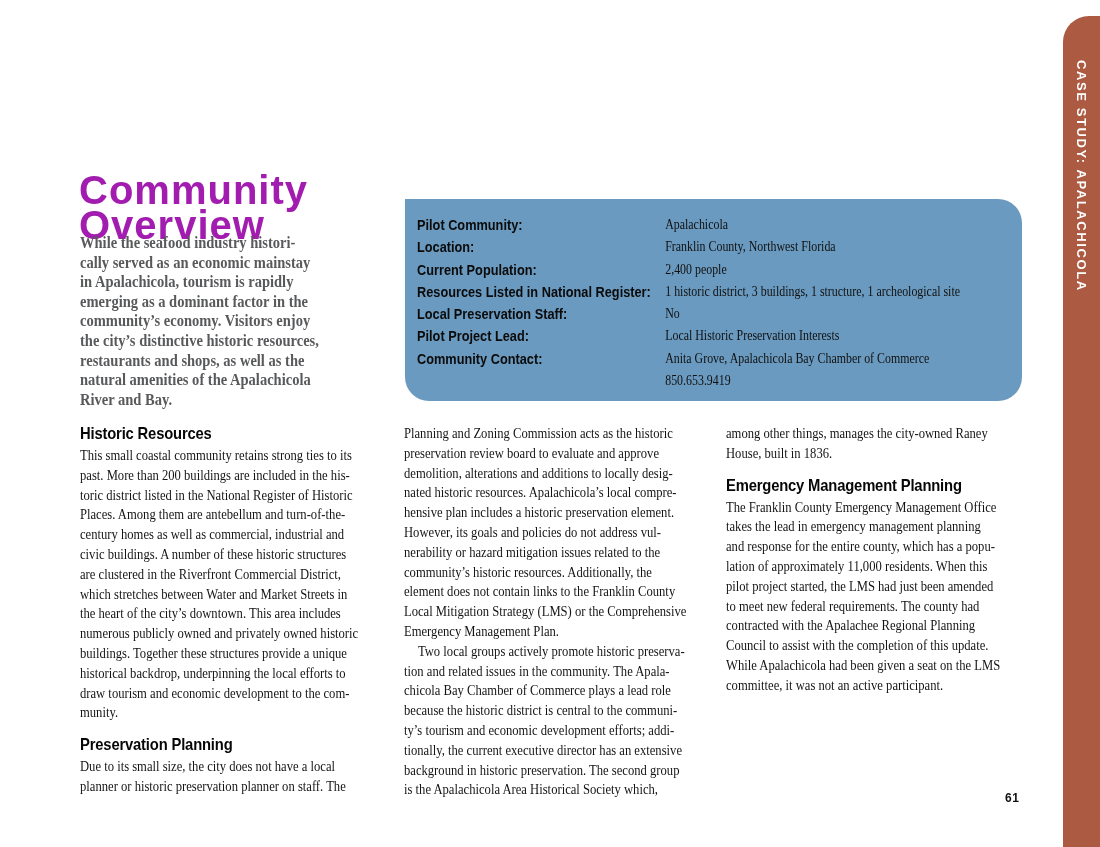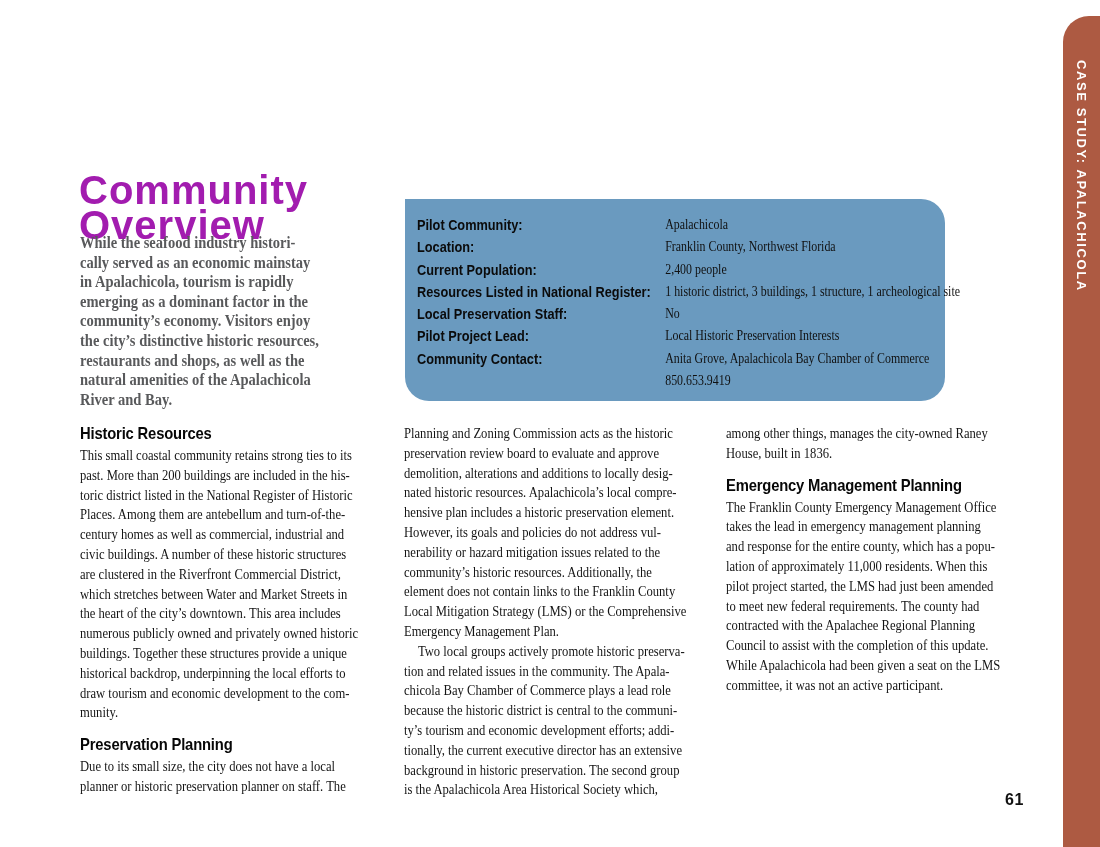--- a/index.html
+++ b/index.html
@@ -20,42 +20,42 @@
   .intro { position:absolute; left:80px; top:233px;font-family:Liberation Serif, serif; }
   .intro .inner { width:360px; transform:scaleX(0.88); transform-origin:0 0;
                   font-weight:bold; font-size:16.5px; line-height:19.6px; color:#58595b; white-space:pre-line; }
 
   
   .stats-tab { position:absolute; left:405px; top:157px; width:284px; height:46px; box-sizing:border-box;
                background:var(--blue); border:3px solid #ffffff; border-left:none; border-bottom:none;
                border-radius:24px 24px 0 0; }
   .stats-title { margin:4px 0 0 13px; color:#ffffff; font-family:"Liberation Serif", serif;
                  font-weight:400; font-size:27px; letter-spacing:0.4px; }
-  .stats-body { position:absolute; left:405px; top:199px; width:540px; height:202px;
+  .stats-body { position:absolute; left:405px; top:199px; width:617px; height:202px;
                 background:var(--blue); border-radius:0 24px 24px 24px; }
   .stats-grid { position:absolute; left:12px; top:15px; display:grid;
                 grid-template-columns:292px 432px; column-gap:0; row-gap:0;
                 transform:scaleX(0.85); transform-origin:0 0; }
   .stat-label { font-weight:bold; font-size:15px; line-height:22.3px; color:#0b0b0b; white-space:nowrap; }
   .stat-value { font-family:"Liberation Serif", serif; font-size:14px; line-height:22.3px; color:#101010; white-space:pre-line; }
 
   
   .textcol { position:absolute; top:424px; }
   .textcol .inner { transform:scaleX(0.87); transform-origin:0 0; }
   .col-left  { left:80px; }  .col-left  .inner { width:372px; }
   .col-mid   { left:404px; } .col-mid   .inner { width:370px; }
   .col-right { left:726px; } .col-right .inner { width:352px; }
   .body-text { font-family:"Liberation Serif", serif; font-size:14.5px; line-height:19.8px;
                color:#141414; white-space:pre-line; margin:0; }
   .indent-first { text-indent:16px; }
   .sec-h { font-family:"Liberation Sans", sans-serif; font-weight:bold; font-size:17px; line-height:20px;
            letter-spacing:-0.2px; color:#070707; margin:0 0 2px 0; white-space:nowrap; }
   .sec-h.later { margin-top:12px; }
 
-  .page-num { position:absolute; left:1005px; top:791px; font-weight:bold; font-size:16px;
+  .page-num { position:absolute; left:1005px; top:791px; font-weight:bold; font-size:12px;
               letter-spacing:0.5px; color:#111111; }
 </style>
 </head>
 <body>
 
 <div class="page">
 
   <div class="case-tab">
     <span class="case-tab-label">CASE STUDY: APALACHICOLA</span>
   </div>

